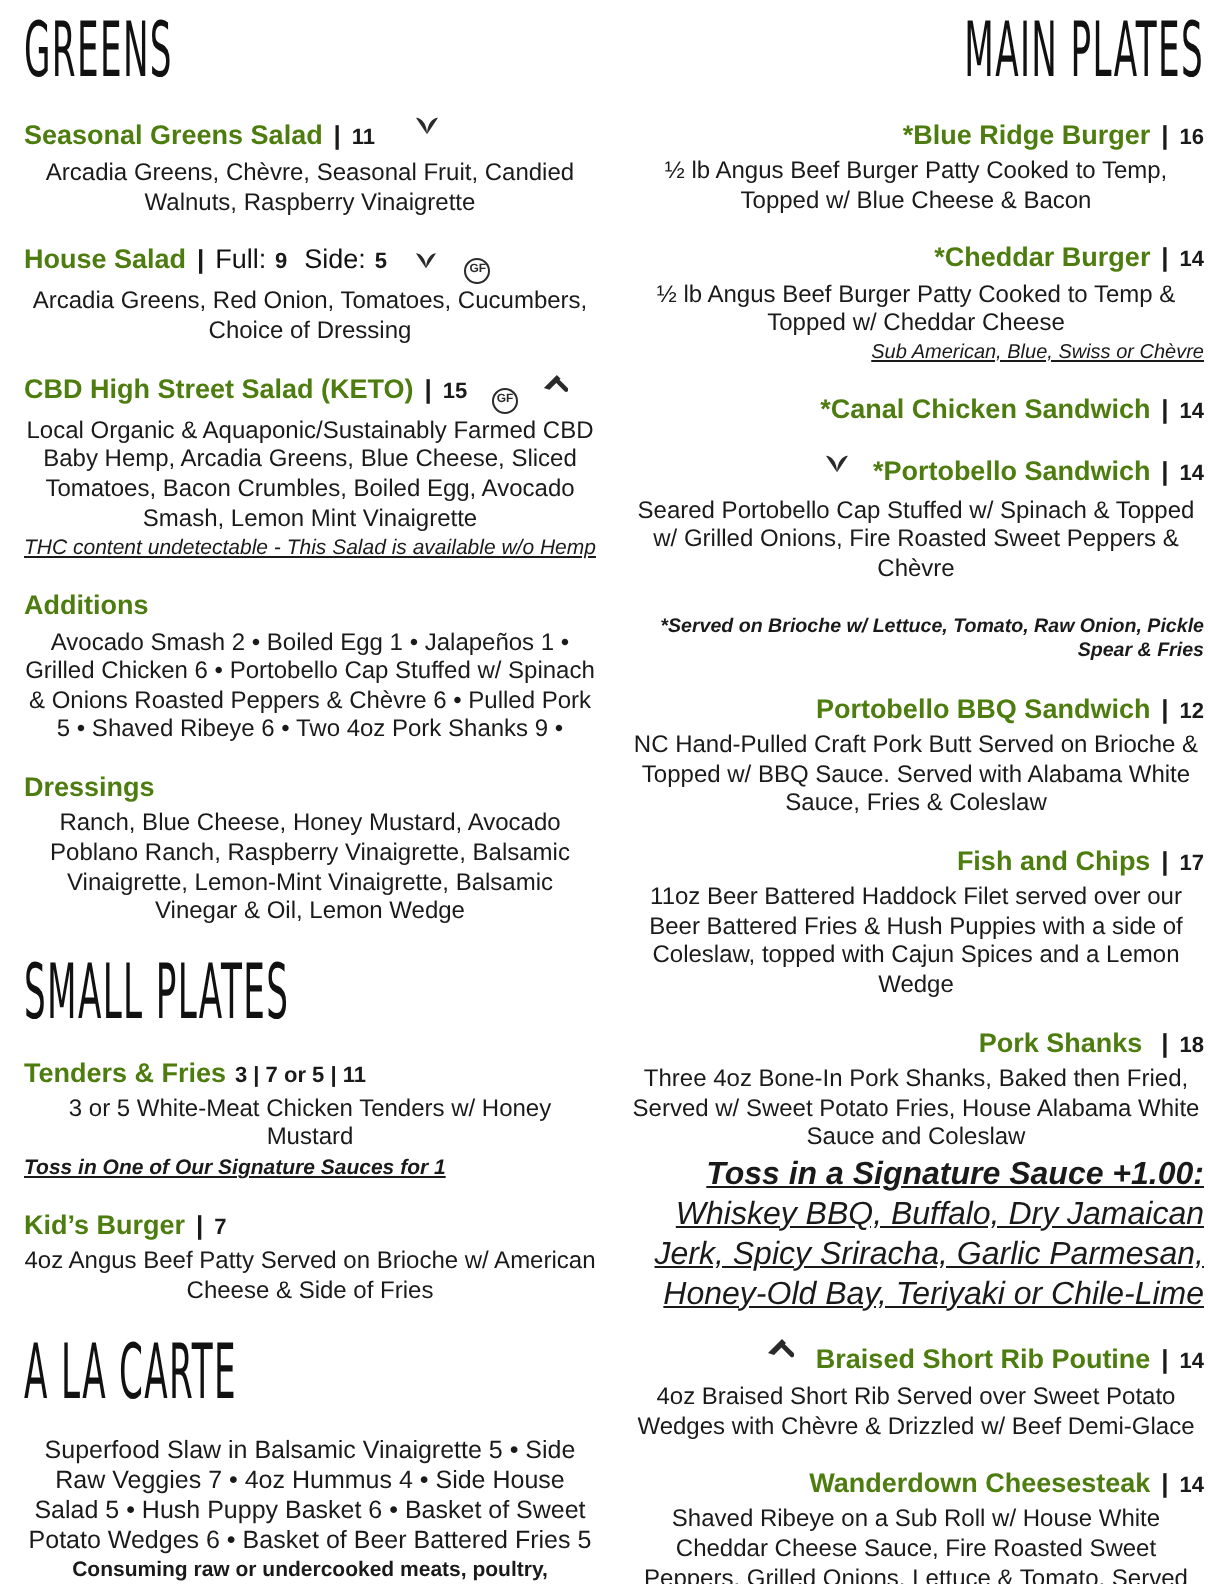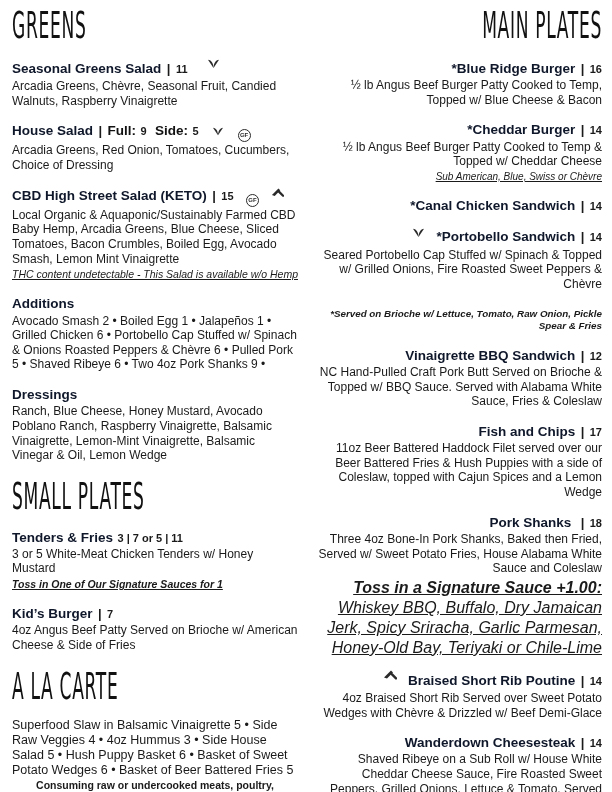--- a/index.html
+++ b/index.html
@@ -12,25 +12,25 @@
   .section-header{
     font-family:"DejaVu Sans",sans-serif;font-weight:400;font-size:38px;line-height:1.05;
     letter-spacing:1.5px;white-space:nowrap;transform:scaleX(0.45);transform-origin:left center;color:#111;
   }
   .col-right .section-header{transform-origin:right center;}
   .hdr-gap{margin-top:14px;}
 
   .item{margin-top:12px;}
   .item.tight{margin-top:10px;}
   .title-line{line-height:1.2;}
-  .title{font-size:13.5px;font-weight:bold;color:#0f172a;}
+  .title{font-size:13.5px;font-weight:bold;color:#4d7c0f;}
   .sep{font-size:13px;font-weight:bold;padding:0 1px;}
   .price{font-size:11px;font-weight:bold;}
-  .biglabel{font-size:13.5px;font-weight:bold;color:#111;}
-  .desc{font-size:12px;line-height:1.22;margin-top:1px;}
+  .biglabel{font-size:13.5px;font-weight:normal;color:#111;}
+  .desc{font-size:12px;line-height:1.22;margin-top:1px;text-align:center;}
   .note{font-size:10.5px;font-style:italic;margin-top:2px;line-height:1.25;text-decoration:underline;}
   .note b{font-weight:bold;}
 
   .icon{display:inline-block;vertical-align:-1px;}
   .icon.raised{position:relative;top:-5px;margin-left:14px;}
   .icon.gap-l{margin-left:8px;}
   .icon.gap-r{margin-right:6px;}
   .gf{display:inline-flex;width:13px;height:13px;border:1.3px solid #2a2a2a;border-radius:50%;
       align-items:center;justify-content:center;font-size:6px;font-weight:bold;color:#2a2a2a;
       box-sizing:border-box;vertical-align:-2px;letter-spacing:0;}
@@ -129,21 +129,21 @@
         <span class="title">Kid’s Burger</span>
         <span class="sep">|</span>
         <span class="price">7</span>
       </div>
       <div class="desc">4oz Angus Beef Patty Served on Brioche w/ American Cheese &amp; Side of Fries</div>
     </div>
 
     <div class="section-header hdr-gap">A LA CARTE</div>
 
     <div class="item tight">
-      <div class="desc" style="font-size:12.5px;">Superfood Slaw in Balsamic Vinaigrette 5 • Side Raw Veggies 4 • 4oz Hummus 3 • Side House Salad 5 • Hush Puppy Basket 6 • Basket of Sweet Potato Wedges 6 • Basket of Beer Battered Fries 5</div>
+      <div class="desc" style="font-size:12.5px;">Superfood Slaw in Balsamic Vinaigrette 5 • Side Raw Veggies 7 • 4oz Hummus 4 • Side House Salad 5 • Hush Puppy Basket 6 • Basket of Sweet Potato Wedges 6 • Basket of Beer Battered Fries 5</div>
     </div>
 
     <div class="disclaimer">Consuming raw or undercooked meats, poultry, seafood, shellfish or eggs may increase your risk of food borne illness</div>
   </div>
 
   <div class="col col-right">
 
     <div class="section-header">MAIN PLATES</div>
 
     <div class="item">
@@ -185,21 +185,21 @@
         <span class="sep">|</span>
         <span class="price">14</span>
       </div>
       <div class="desc">Seared Portobello Cap Stuffed w/ Spinach &amp; Topped w/ Grilled Onions, Fire Roasted Sweet Peppers &amp; Chèvre</div>
     </div>
 
     <div class="served-note">*Served on Brioche w/ Lettuce, Tomato, Raw Onion, Pickle Spear &amp; Fries</div>
 
     <div class="item">
       <div class="title-line">
-        <span class="title">Vinaigrette BBQ Sandwich</span>
+        <span class="title">Portobello BBQ Sandwich</span>
         <span class="sep">|</span>
         <span class="price">12</span>
       </div>
       <div class="desc">NC Hand-Pulled Craft Pork Butt Served on Brioche &amp; Topped w/ BBQ Sauce. Served with Alabama White Sauce, Fries &amp; Coleslaw</div>
     </div>
 
     <div class="item">
       <div class="title-line">
         <span class="title">Fish and Chips</span>
         <span class="sep">|</span>

